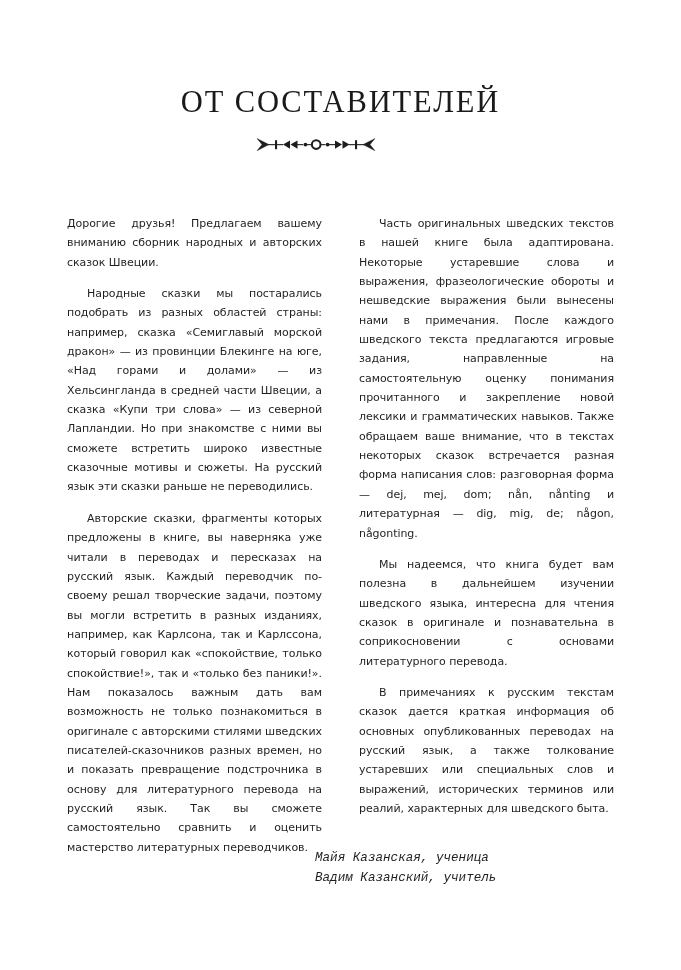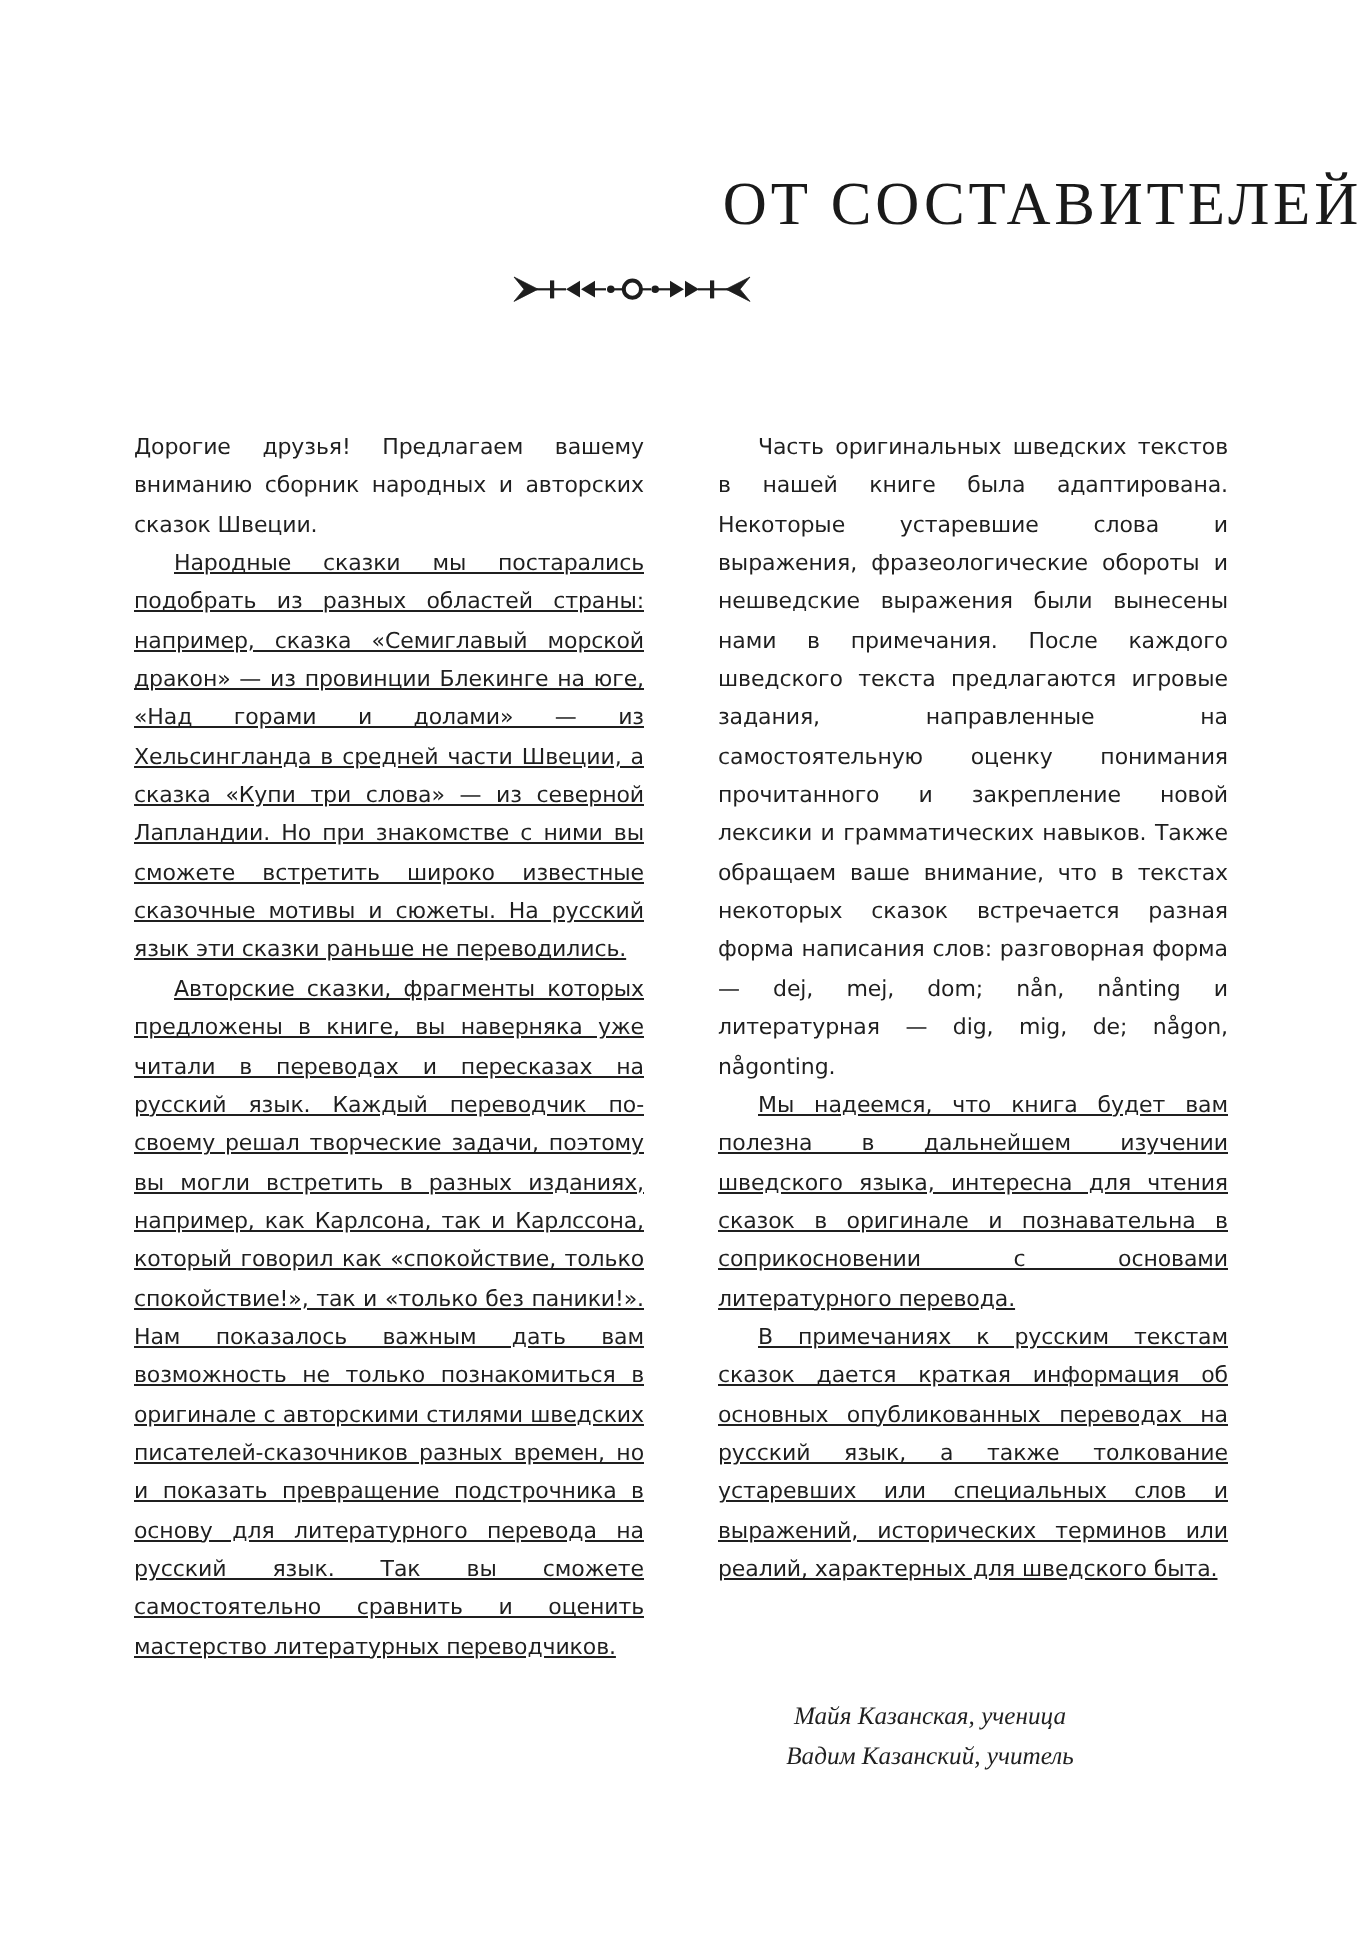--- a/index.html
+++ b/index.html
@@ -34,21 +34,20 @@
   }
 
   .page-title {
     font-family: "Liberation Serif", "DejaVu Serif", serif;
     font-size: 30.5px;
     line-height: 1.05;
     letter-spacing: 1.9px;
     color: #1a1a1a;
     font-weight: 400;
     white-space: nowrap;
-    text-align: right;
   }
 
   
   .ornament {
     margin-top: 17px;
     height: 20px;
     display: flex;
     align-items: center;
     justify-content: center;
   }
@@ -73,31 +72,31 @@
     font-family: "DejaVu Sans", sans-serif;
     font-size: 11px;
     line-height: 19.35px;
     text-align: justify;
     text-align-last: left;
     text-justify: inter-word;
     hyphens: manual;
     color: #1f1f1f;
     letter-spacing: -0.05px;
   }
-  .col p + p { margin-top: 0; text-decoration: underline; }
+  .col p + p { margin-top: 12px; }
   .col p.indent { text-indent: 20px; }
 
   
   .signature {
     position: absolute;
     right: 66px;
     top: 849px;
     width: 300px;
-    text-align: center;
-    font-family: Liberation Serif, serif;
+    text-align: left;
+    font-family: Liberation Mono, monospace;
     font-style: italic;
     font-size: 12.6px;
     line-height: 19.5px;
     color: #1f1f1f;
   }
   .signature div { white-space: nowrap; }
 </style>
 </head>
 <body>
 

